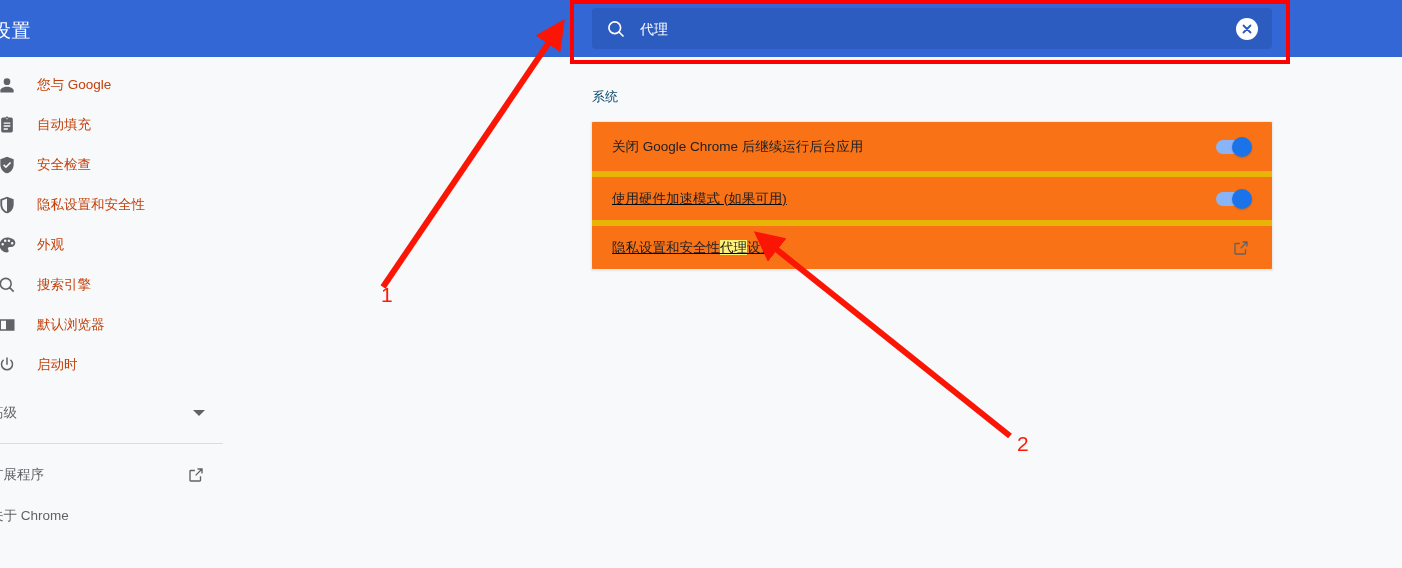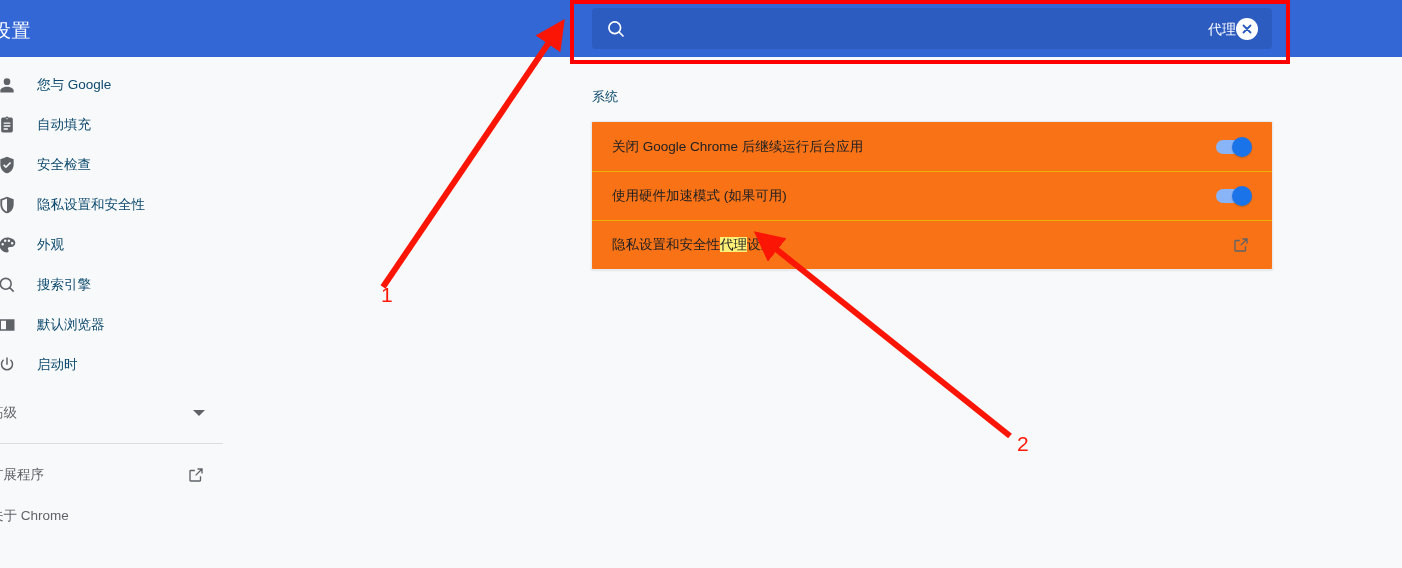--- a/index.html
+++ b/index.html
@@ -2,21 +2,21 @@
 <html><head>
 <meta charset="utf-8">
 <style>
   * { box-sizing: border-box; margin: 0; padding: 0; }
   html, body {
     width: 1402px; height: 568px;
     overflow: hidden;
     background: #f8f9fa;
     font-family: "Liberation Sans", "DejaVu Sans", sans-serif;
   }
-  #root { position: relative; width: 1402px; height: 568px; background: #f8f9fa; text-align: right; }
+  #root { position: relative; width: 1402px; height: 568px; background: #f8f9fa; }
 
   
   .header {
     position: absolute; left: 0; top: 0; width: 1402px; height: 57px;
     background: #3367d6;
   }
   .header-title {
     position: absolute; left: -8px; top: 18px;
     font-size: 19px; color: #ffffff; letter-spacing: .5px;
     white-space: nowrap;
@@ -53,21 +53,21 @@
   }
   .nav-icon {
     width: 20px; height: 20px; flex: none;
     margin-left: -3px;
     display: flex; align-items: center; justify-content: center;
     color: #5f6368;
   }
   .nav-icon svg { width: 20px; height: 20px; display: block; fill: #5f6368; }
   .nav-label {
     margin-left: 20px;
-    font-size: 13.5px; color: #0c4a6e; white-space: nowrap;
+    font-size: 13.5px; color: #c2410c; white-space: nowrap;
   }
   .nav-spacer { height: 8px; }
   .adv-item {
     position: relative; height: 40px; display: flex; align-items: center;
     cursor: pointer; padding-right: 18px;
   }
   .adv-label { margin-left: -10px; font-size: 13.5px; color: #5f6368; white-space: nowrap; }
   .adv-caret { margin-left: auto; width: 0; height: 0;
     border-left: 6px solid transparent; border-right: 6px solid transparent;
     border-top: 6px solid #5f6368; }
@@ -89,21 +89,21 @@
   }
   .card {
     position: absolute; left: 368px; top: 64px; width: 682px;
     background: #f97316; border: 1px solid #e8eaed; border-radius: 2px;
     box-shadow: 0 1px 2px rgba(60,64,67,.10);
   }
   .card-row {
     height: 49px; display: flex; align-items: center;
     padding: 0 22px 0 20px; position: relative;
   }
-  .card-row + .card-row { border-top: 1px solid #eab308; }
+  .card-row + .card-row { border-top: 6px solid #eab308; text-decoration: underline; }
   .row-label { font-size: 13.5px; color: #202124; white-space: nowrap; }
   .hl { background: #fff176; }
   .toggle {
     margin-left: auto; position: relative;
     width: 34px; height: 14px; border-radius: 7px;
     background: #8ab4f8; cursor: pointer;
   }
   .toggle .knob {
     position: absolute; right: -2px; top: -3px;
     width: 20px; height: 20px; border-radius: 50%;

